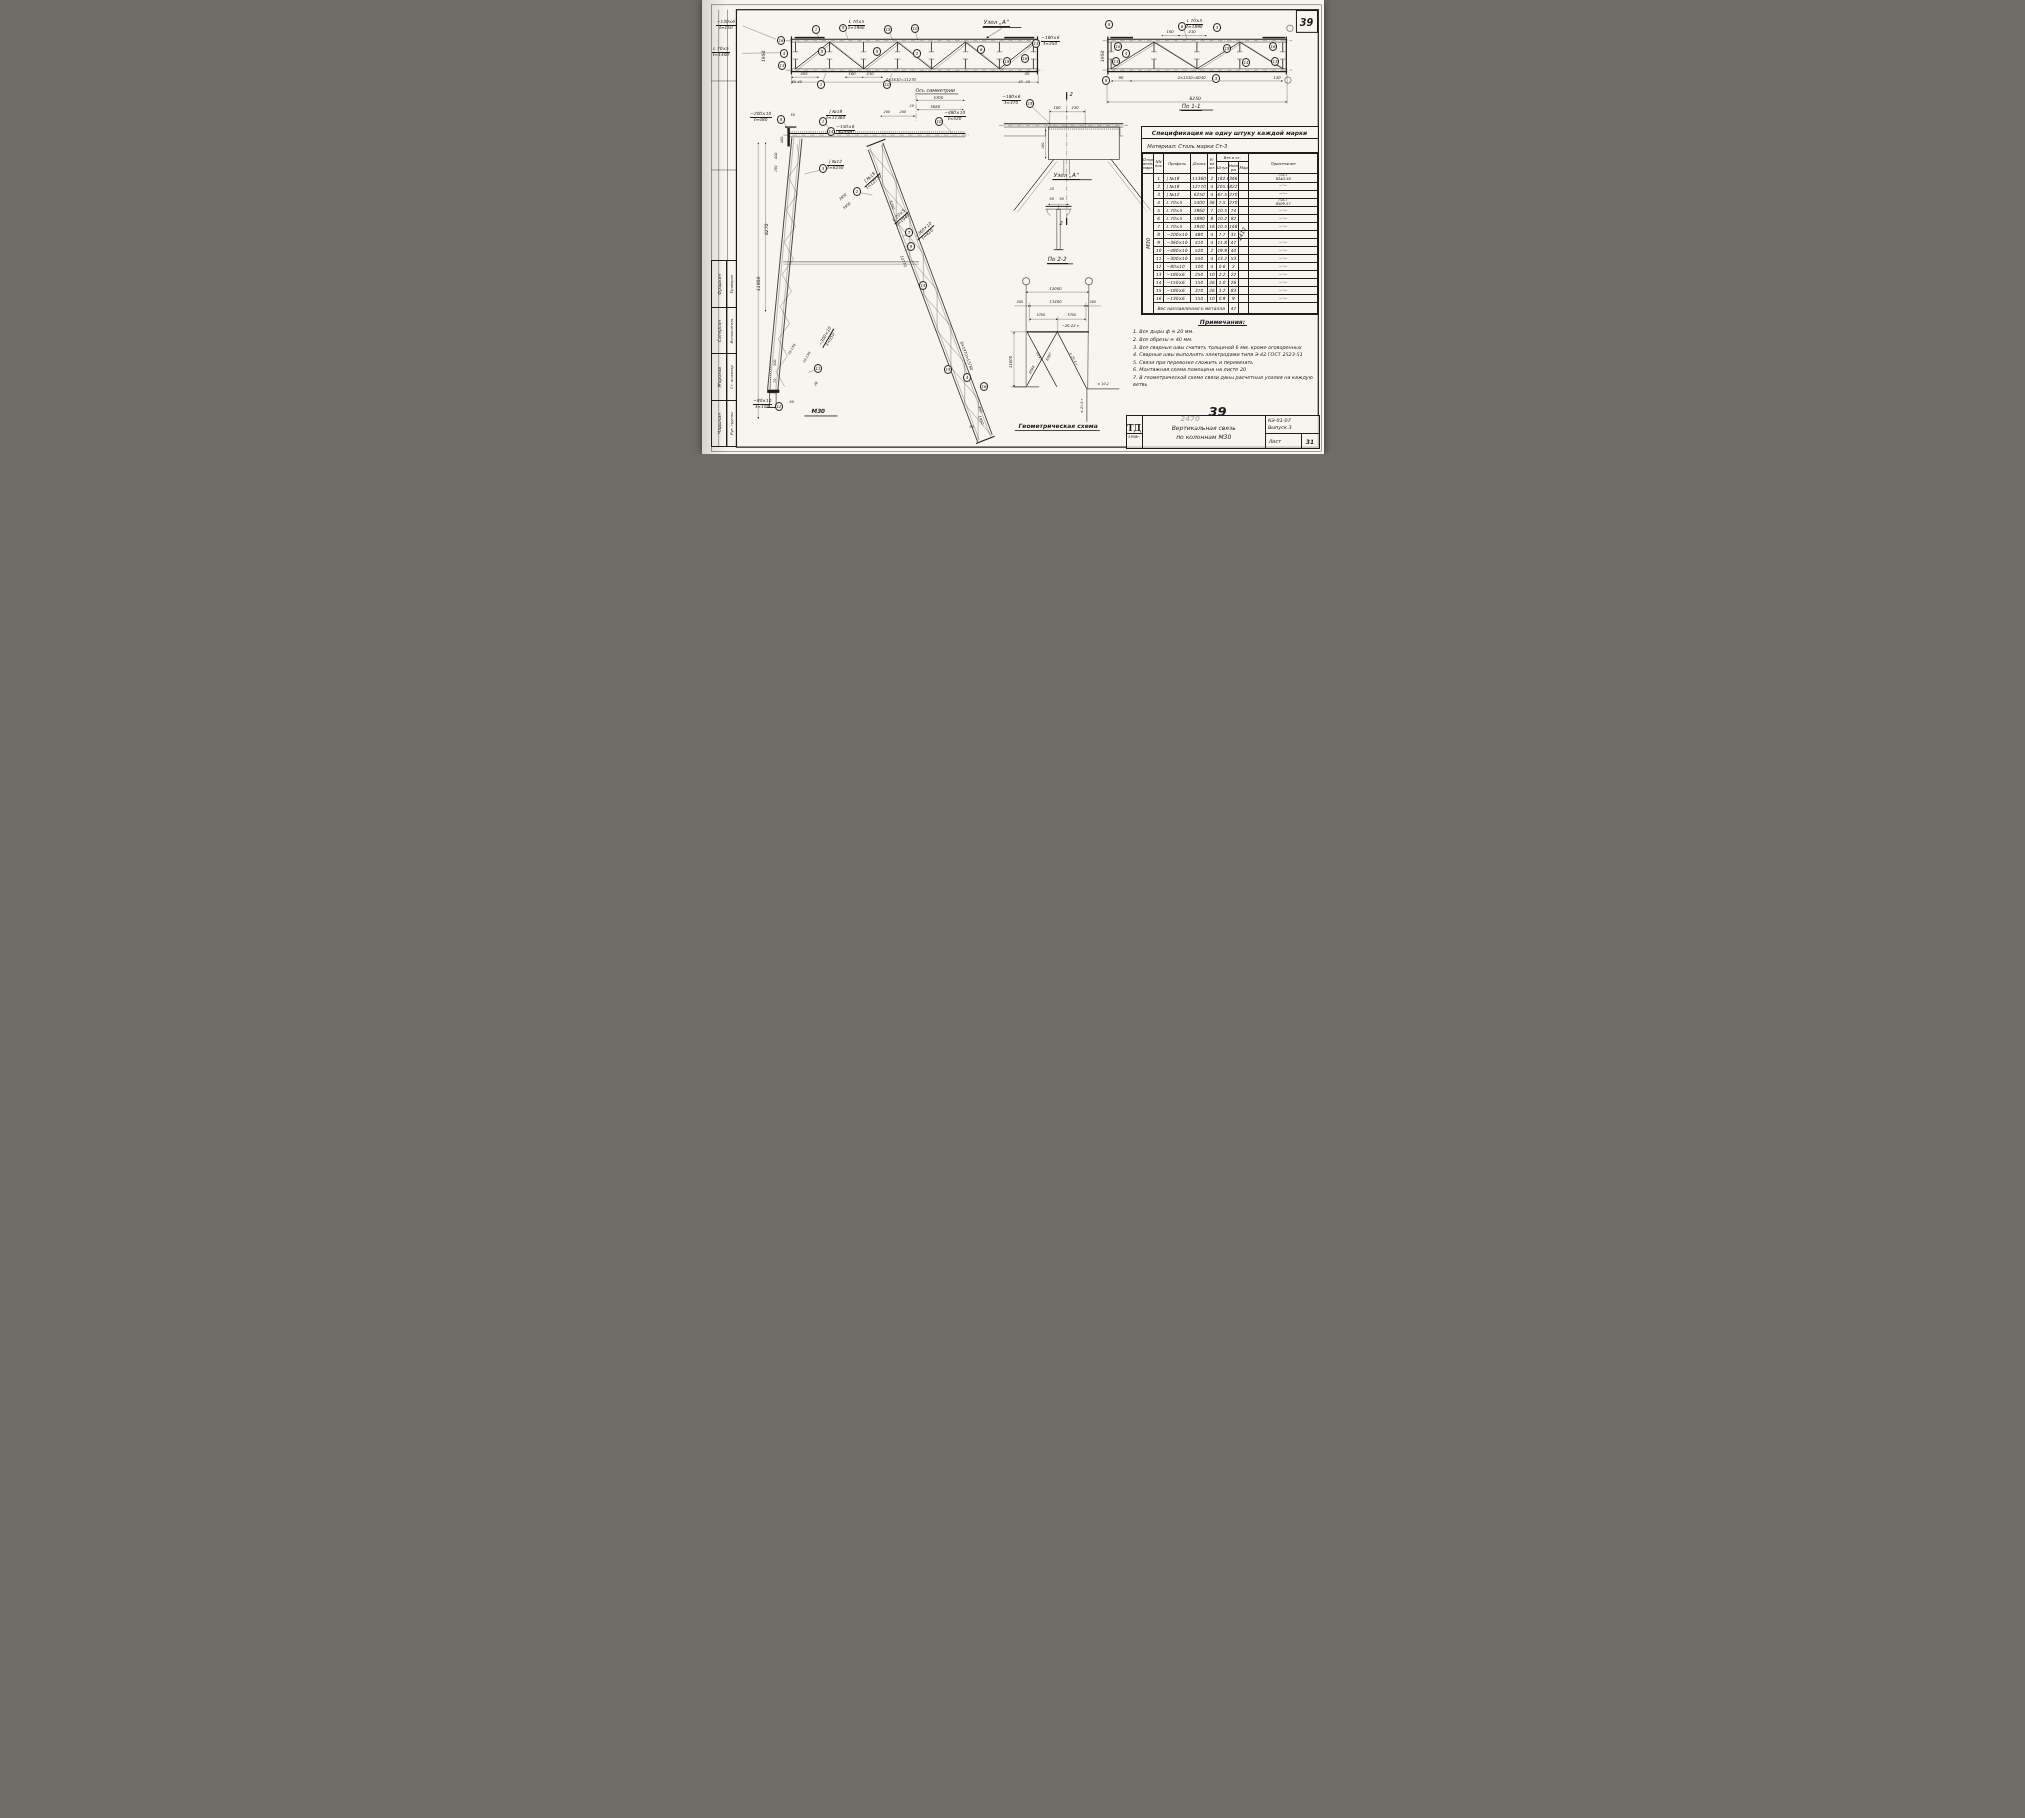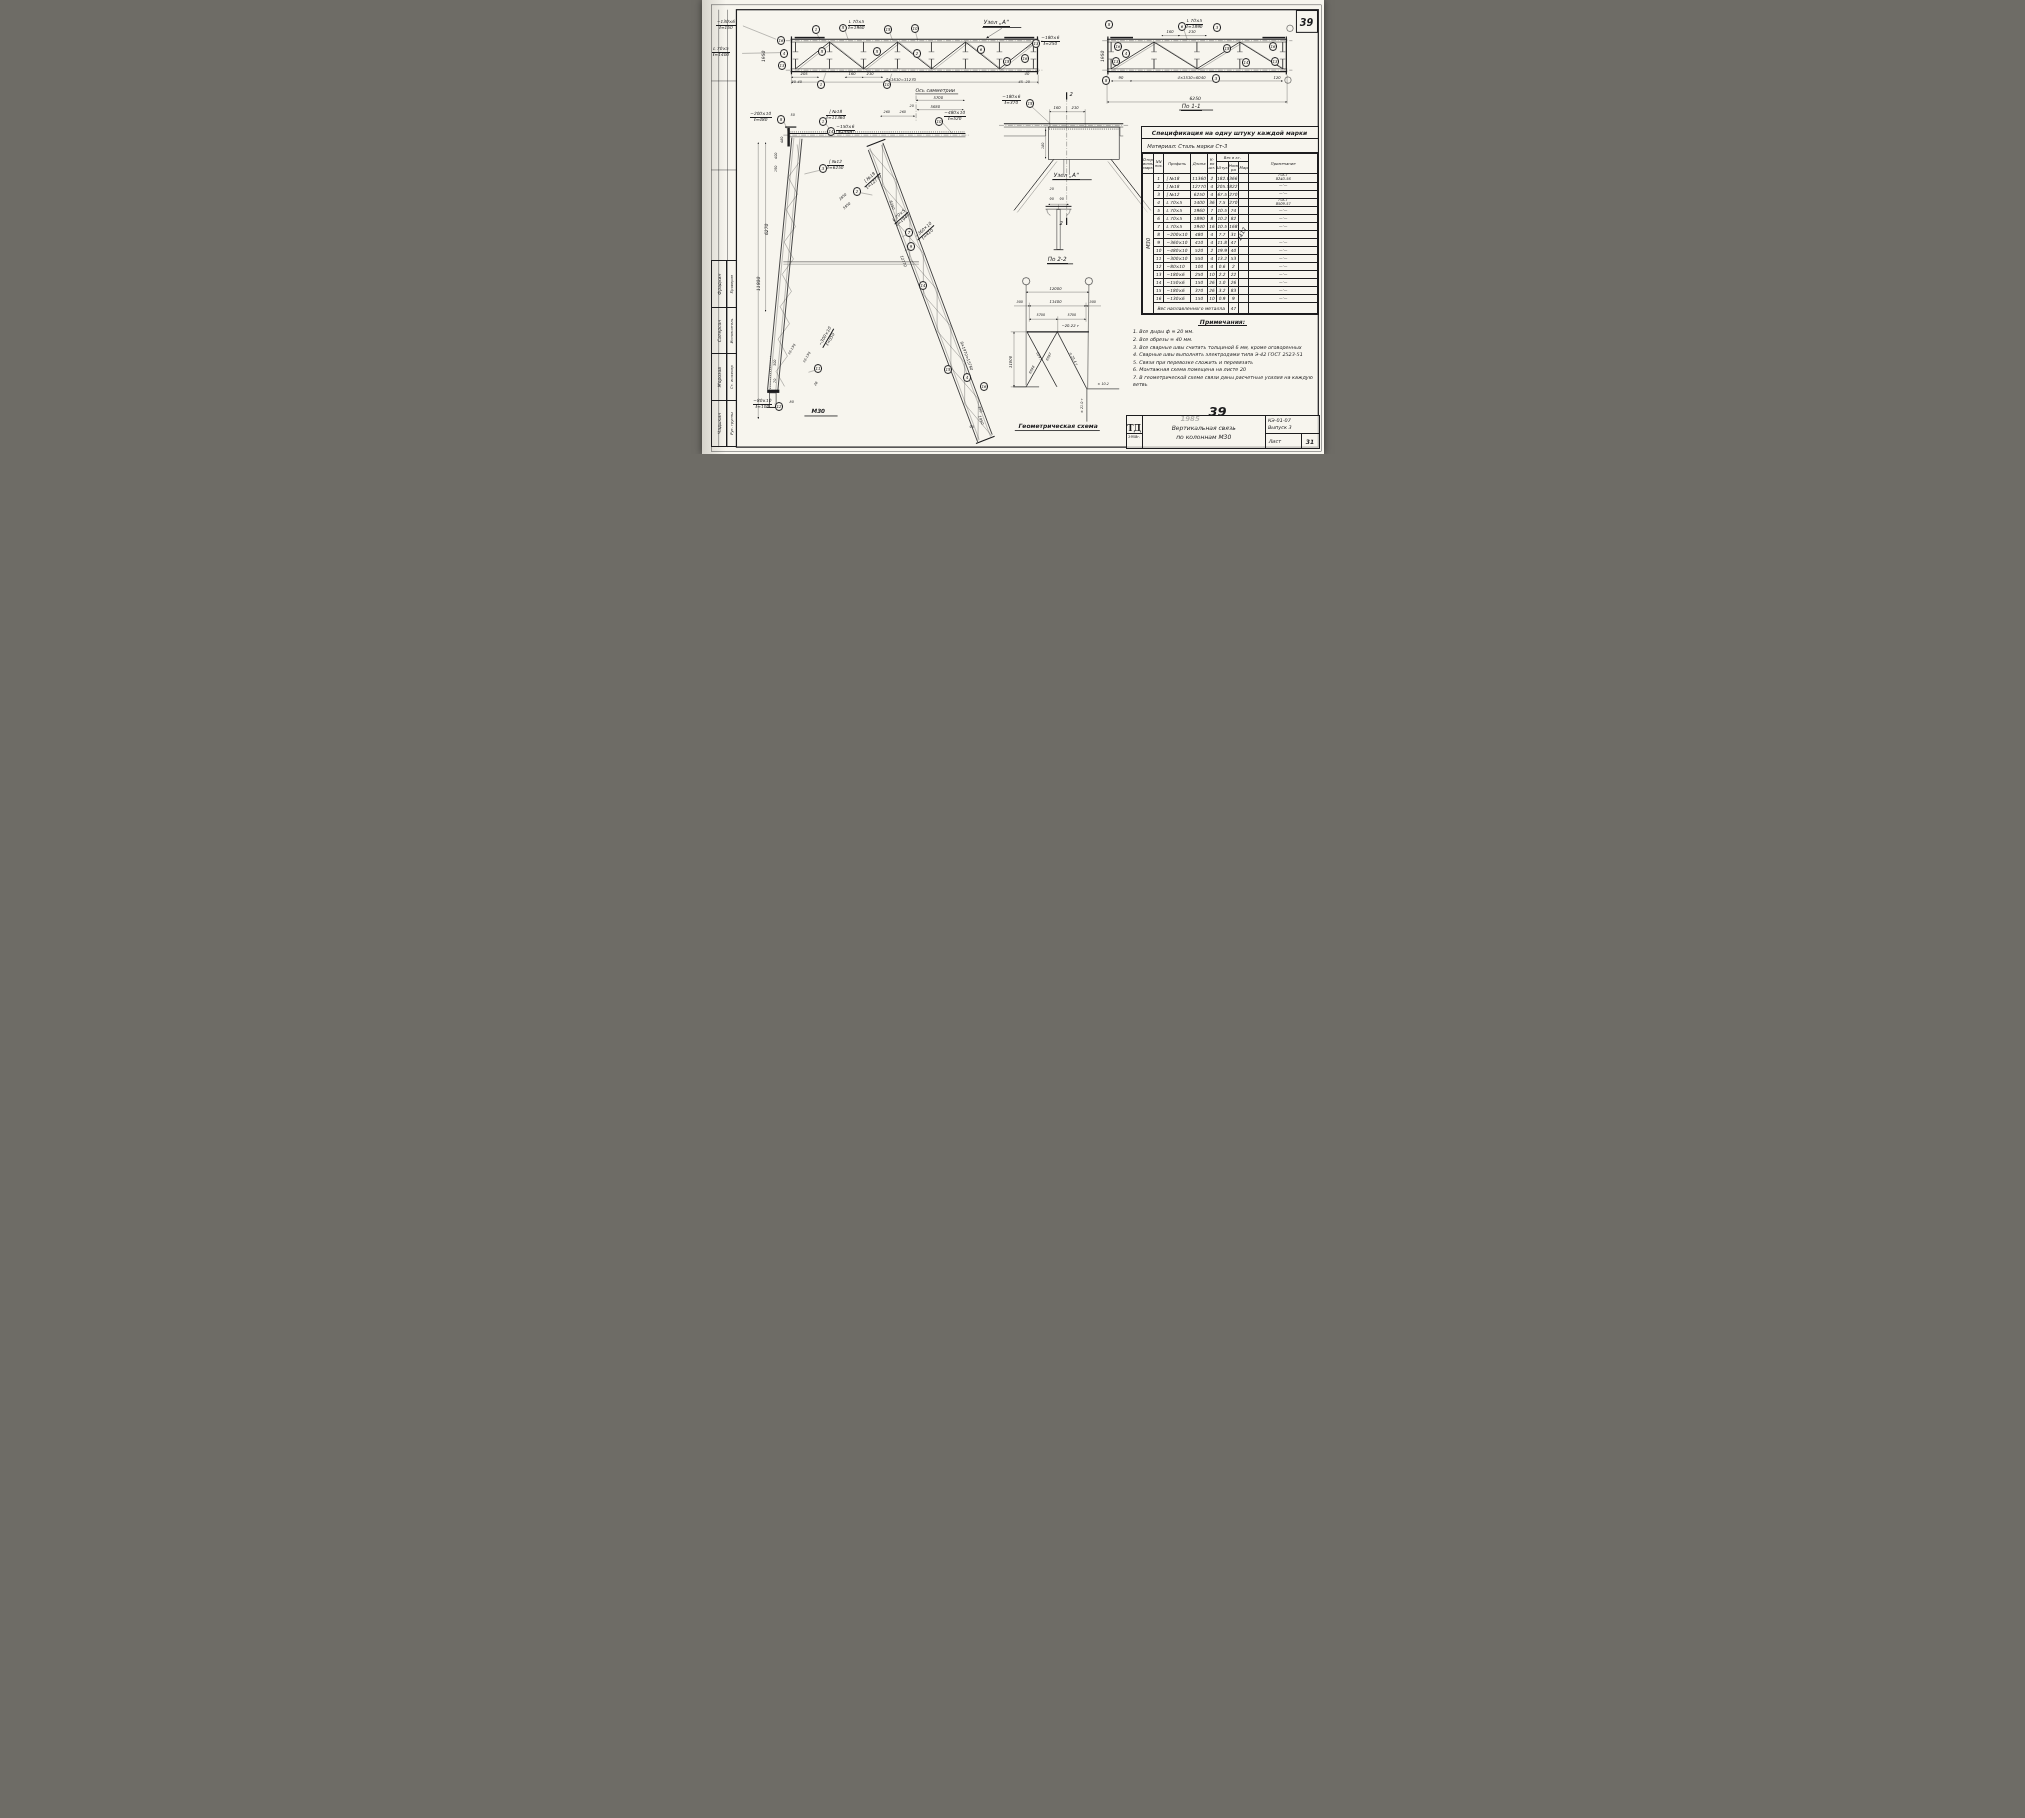--- a/index.html
+++ b/index.html
@@ -365,21 +365,21 @@
     <line x1="772" y1="1064" x2="982" y2="1064" class="ln s2"></line>
   </g>
 
   <line x1="692" y1="68" x2="788" y2="68" class="ln s2"></line>
   <line x1="864" y1="444" x2="962" y2="444" class="ln s2"></line>
   <line x1="1178" y1="272" x2="1262" y2="272" class="ln s2"></line>
   <line x1="852" y1="652" x2="916" y2="652" class="ln s2"></line>
 </svg>
 
 <div class="corner">39</div>
-<div class="bignum t" style="left:479px;top:416px;font-size:6.9px">1985</div>
+<div class="bignum t" style="left:479px;top:416px;font-size:6.9px">2470</div>
 <div class="bignum t" style="left:507px;top:405px;font-size:13px">39</div>
 
 <div class="lbl" style="left:14.6px;top:20px">
   <span class="l1">−130×6</span>
       <span class="l2">ℓ=150</span>
     </div>
 <span class="co" style="left:75px;top:36px">16</span>
 <span class="co" style="left:110px;top:25px">1</span>
 <span class="co" style="left:137px;top:23.5px">5</span>
 <div class="lbl" style="left:146px;top:20px">

